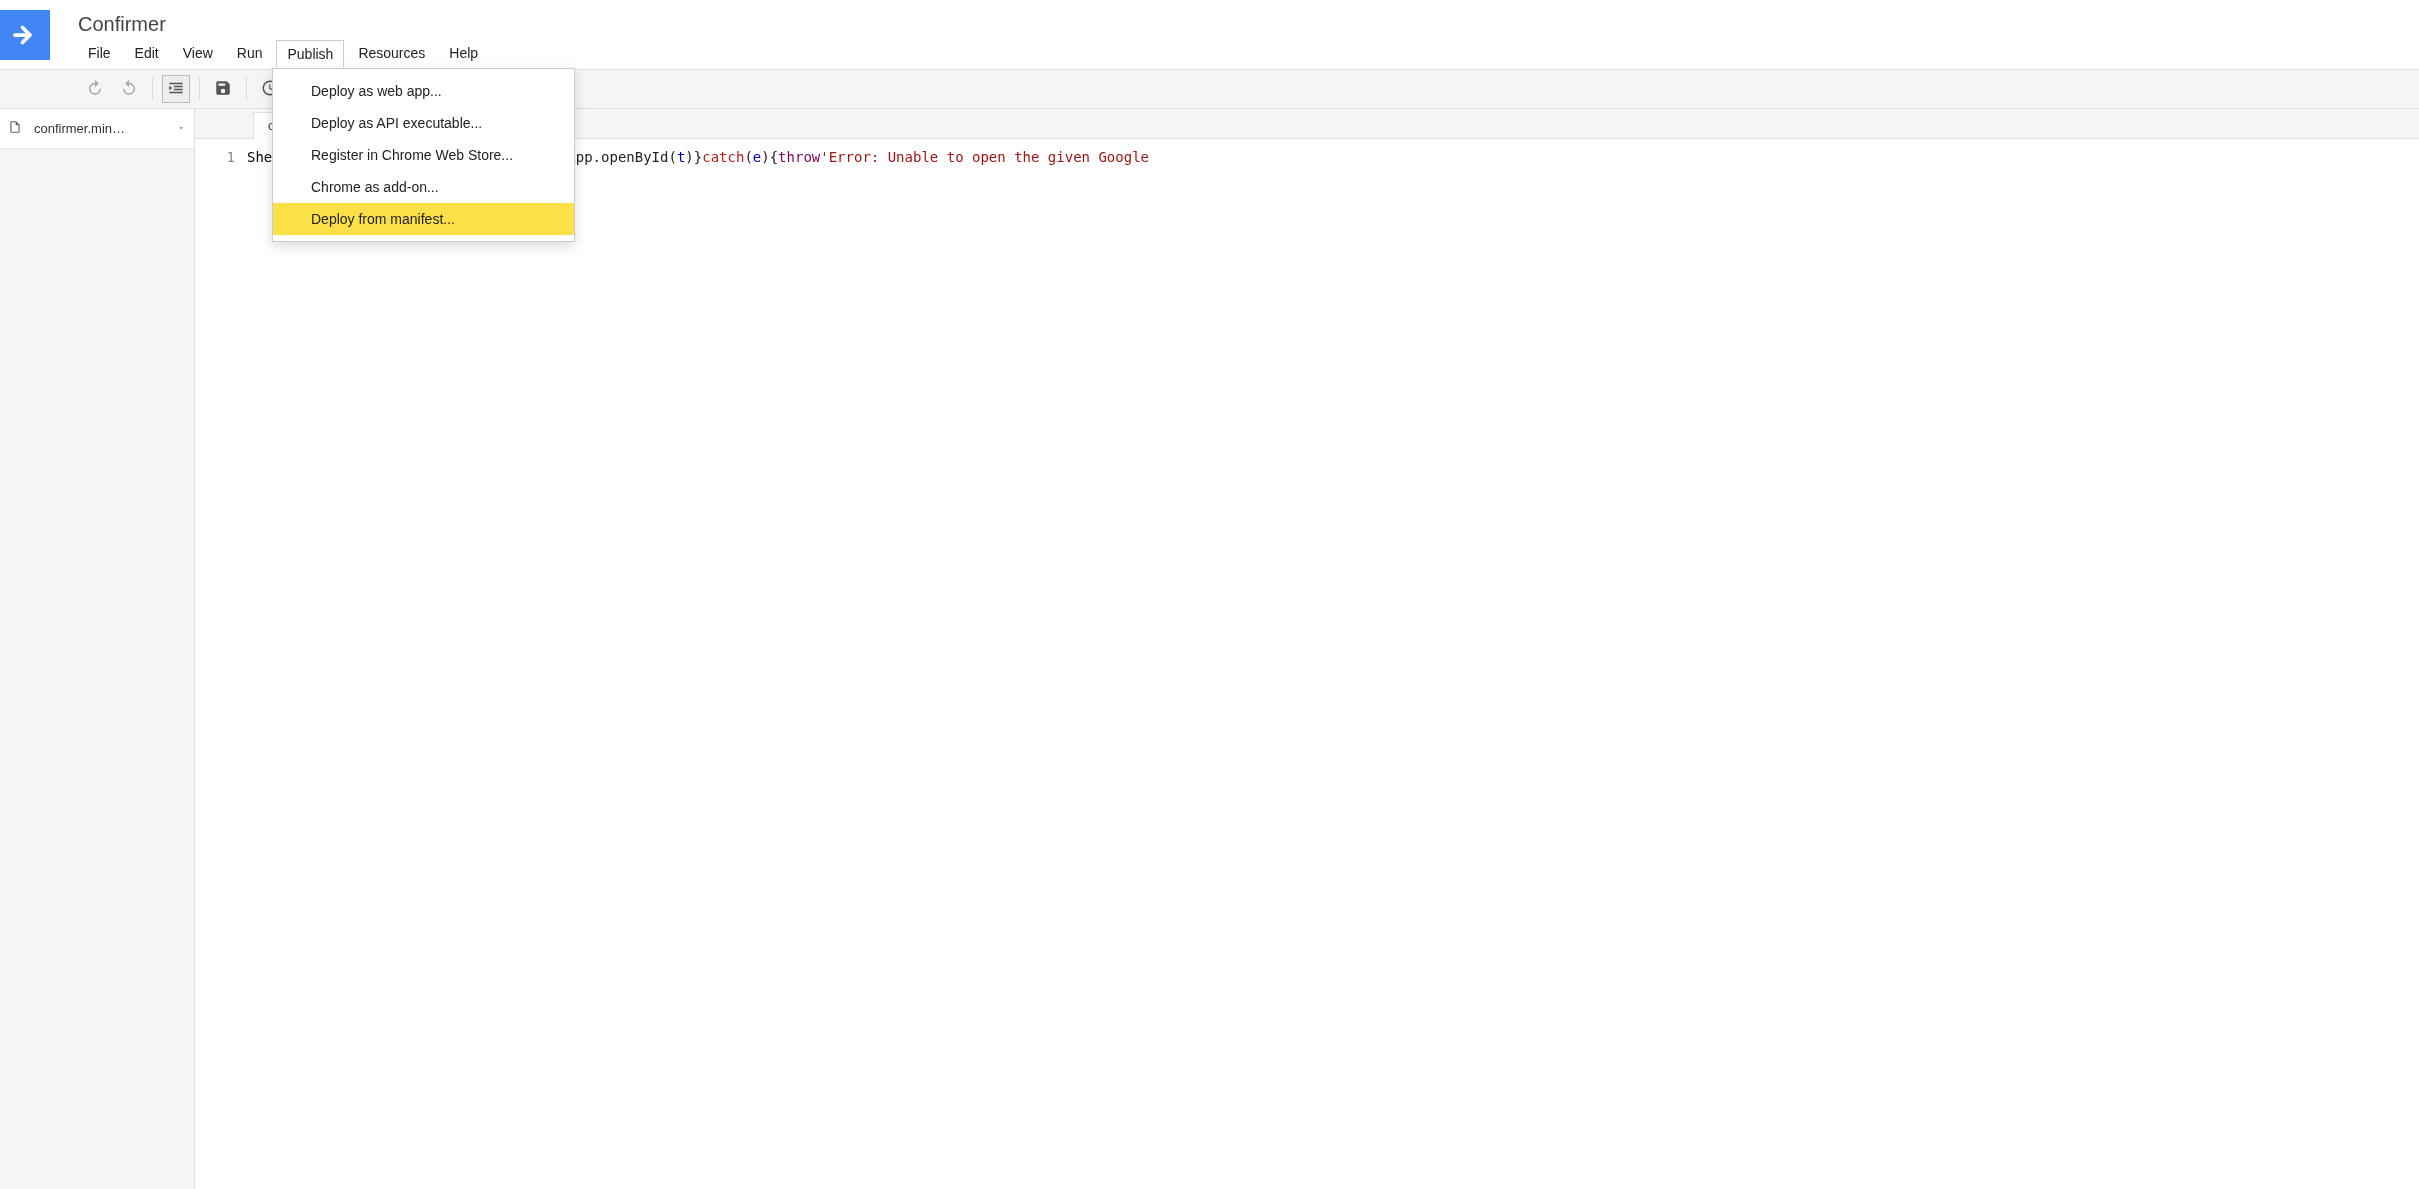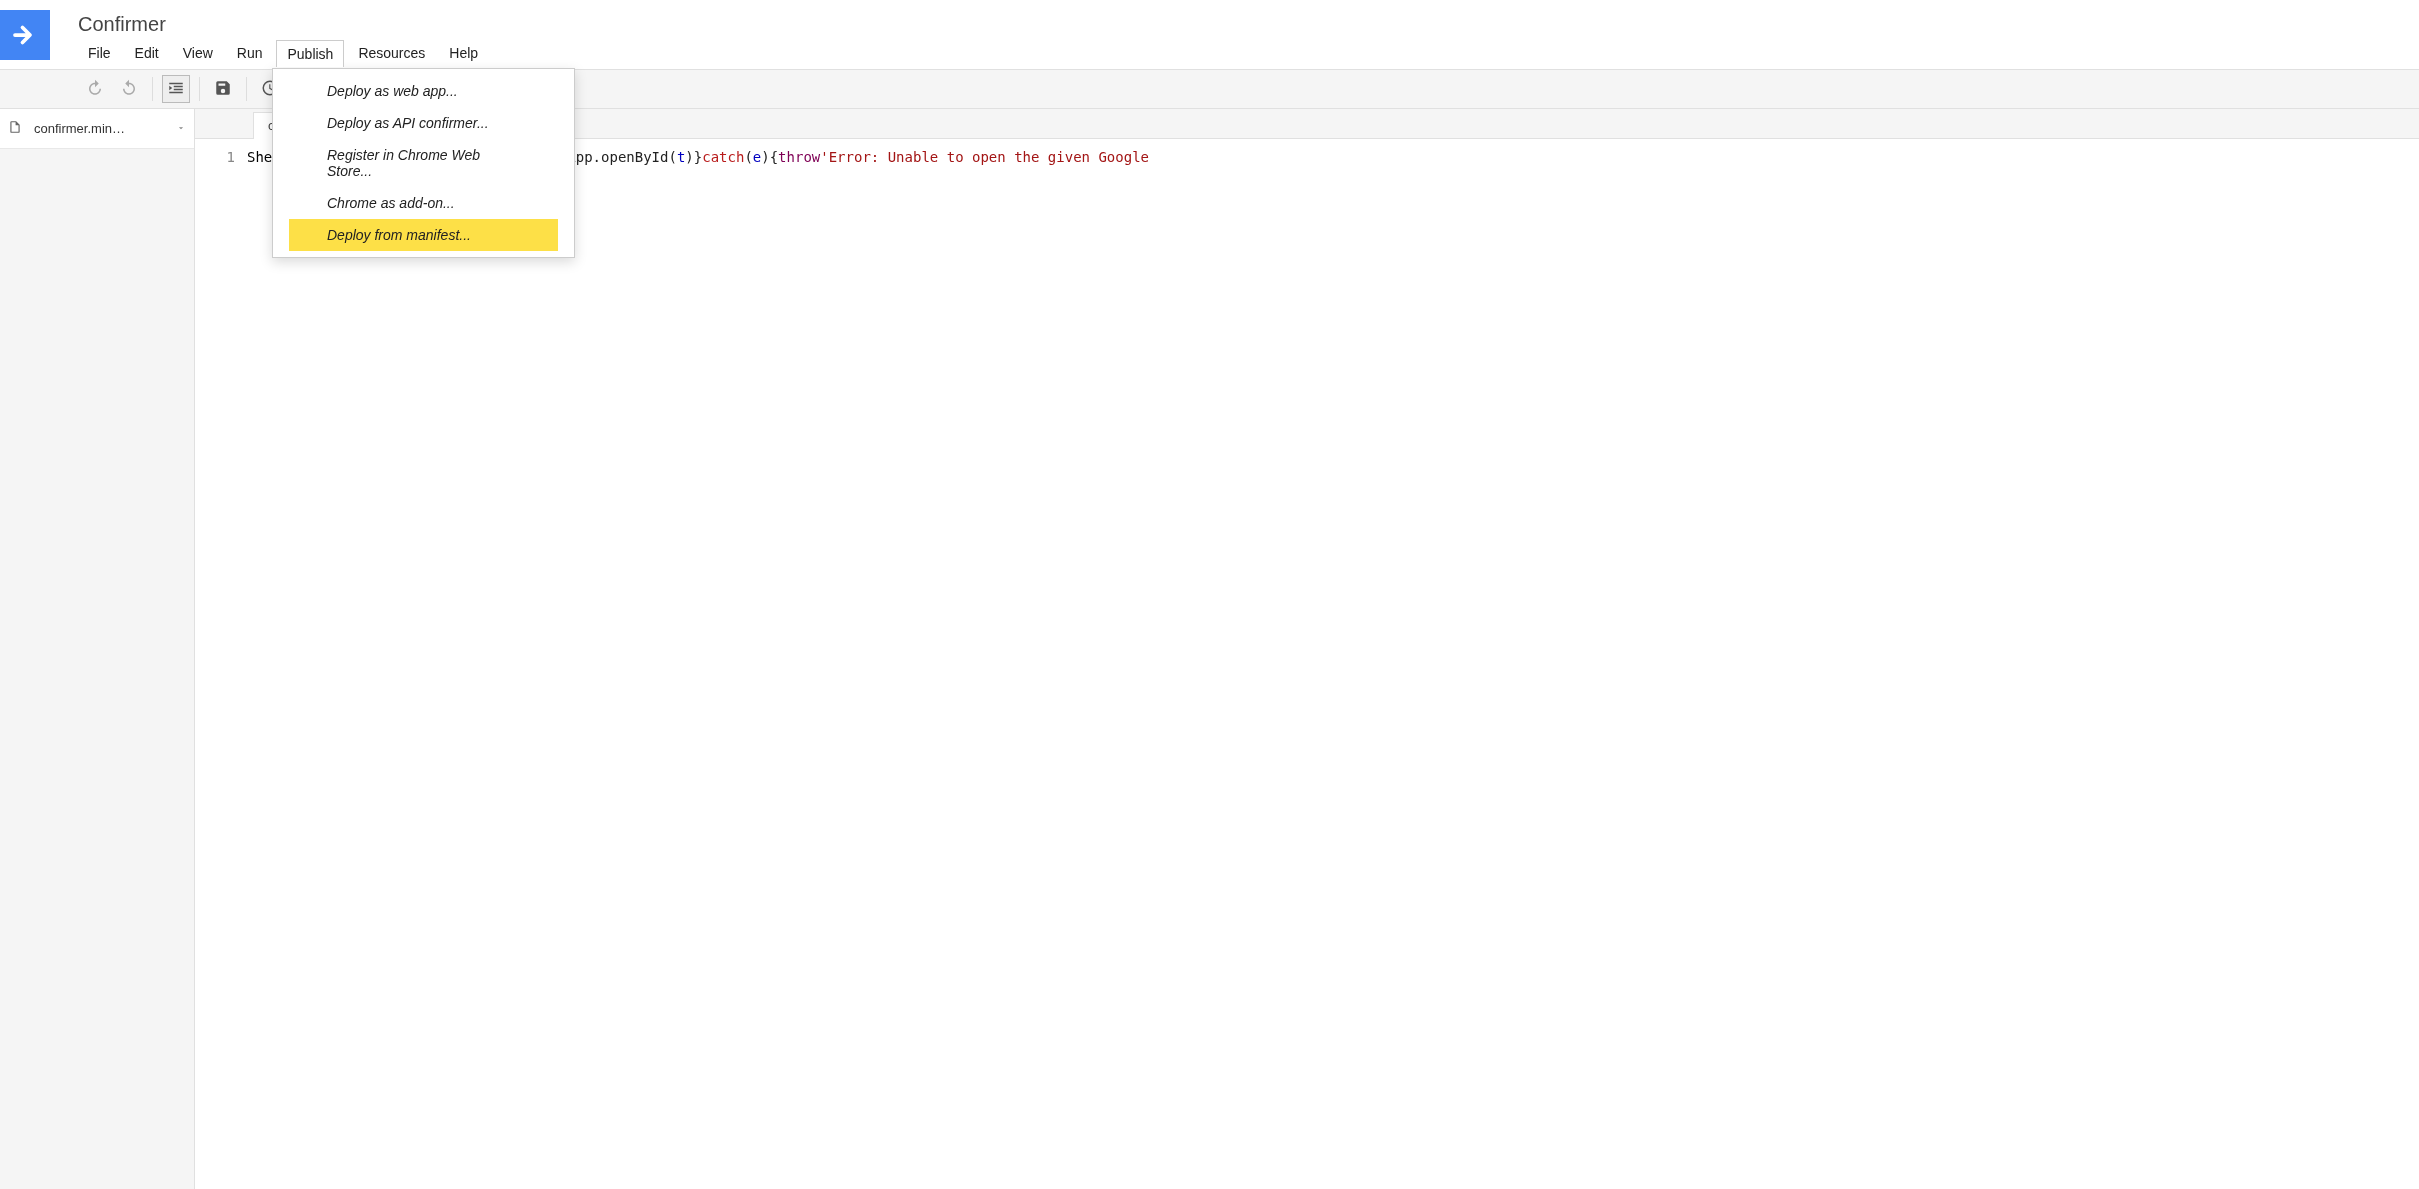--- a/index.html
+++ b/index.html
@@ -33,21 +33,21 @@
   .code { display:flex; font-family: Menlo, Consolas, monospace; font-size: 14px; padding-top: 7px; }
   .gutter { width: 52px; text-align: right; padding-right: 12px; color: #888; font-size:14px; line-height: 22px; }
   .line { white-space: pre; line-height: 22px; }
   .kw { color: #7f0055; }
   .fn { color: #000; }
   .var { color: #0000c0; }
   .this { color: #7f0055; }
   .str { color: #a31515; text-align: center; }
   .catch { color: #b91c1c; }
 
-  .dropdown { position:absolute; left: 272px; top: 68px; width: 303px; background:#fff; border:1px solid #ccc; box-shadow: 0 4px 12px rgba(0,0,0,0.15); z-index:100; padding: 6px 16px; font-style: italic; }
+  .dropdown { position:absolute; left: 272px; top: 68px; width: 303px; background:#fff; border:1px solid #ccc; box-shadow: 0 4px 12px rgba(0,0,0,0.15); z-index:100; padding: 6px 0; }
   .dd-item { padding: 8px 38px; font-size:14px; color:#222; cursor:pointer; }
   .dd-item:hover, .dd-item.highlight { background:#fde047; }
 </style>
 </head>
 <body>
 
 <div class="header-row">
   <div class="logo">
     <svg viewBox="0 0 24 24">
         <path d="M4 12 L14 12 M10 6 L16 12 L10 18" stroke="#fff" stroke-width="3" fill="none" stroke-linecap="round" stroke-linejoin="round"></path>
@@ -62,21 +62,21 @@
       <div class="menu-item">Run</div>
       <div class="menu-item active">Publish</div>
       <div class="menu-item">Resources</div>
       <div class="menu-item">Help</div>
     </div>
   </div>
 </div>
 
 <div class="dropdown">
   <div class="dd-item">Deploy as web app...</div>
-  <div class="dd-item">Deploy as API confirmer...</div>
+  <div class="dd-item">Deploy as API executable...</div>
   <div class="dd-item">Register in Chrome Web Store...</div>
   <div class="dd-item">Chrome as add-on...</div>
   <div class="dd-item highlight">Deploy from manifest...</div>
 </div>
 
 <div class="toolbar">
   <div class="tb-btn disabled">
       <span><svg viewBox="0 0 24 24">
           <path d="M12 5V1L7 6l5 5V7c3.3 0 6 2.7 6 6s-2.7 6-6 6-6-2.7-6-6H4c0 4.4 3.6 8 8 8s8-3.6 8-8-3.6-8-8-8z" transform="scale(-1,1) translate(-24,0)"></path>
         </svg></span>

